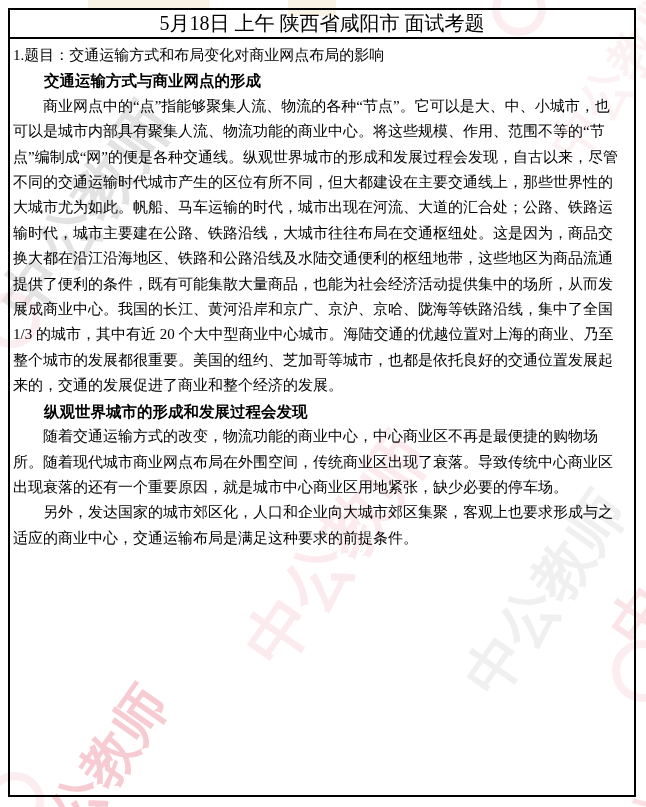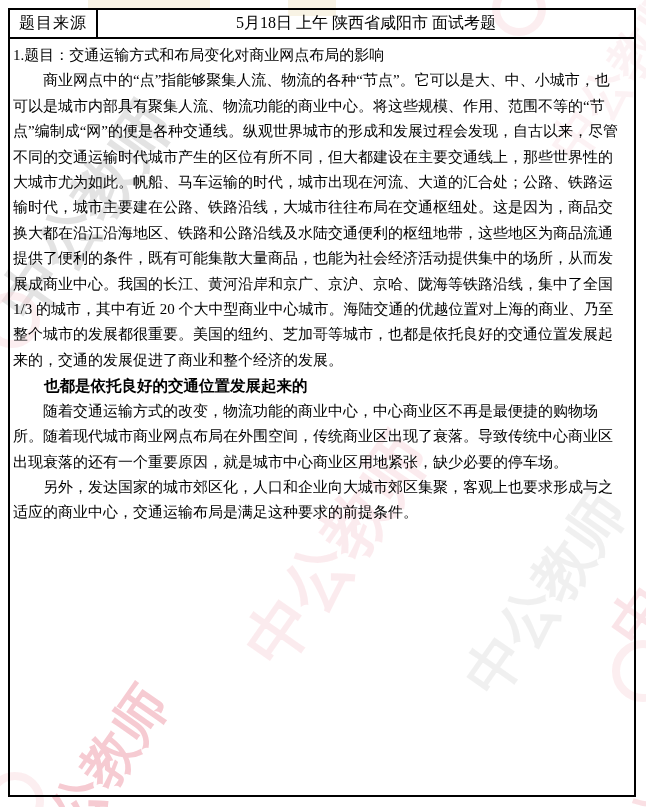--- a/index.html
+++ b/index.html
@@ -31,21 +31,21 @@
   }
   .header-row{display:flex;border-bottom:2px solid #000;height:27px;flex-shrink:0;}
   .body-row{display:flex;flex:1;min-height:0;}
   .label-cell{
     width:88px;flex-shrink:0;border-right:2px solid #000;box-sizing:border-box;
     display:flex;align-items:center;justify-content:center;
     font-size:16px;letter-spacing:1px;
   }
   .value-cell{
     flex:1;display:flex;align-items:center;justify-content:center;
-    font-size:16px;
+    font-size:20px;
   }
   .content-cell{
     flex:1;min-width:0;padding:4px 16px 0 3px;
     font-size:15px;line-height:25.4px;overflow:hidden;
   }
   .content-cell p{margin:0;}
   .para{text-indent:2em;}
   .sec-heading{font-weight:bold;padding-left:2em;font-size:15.5px;}
 </style>
 </head>
@@ -62,26 +62,26 @@
 <div class="wm wm-pink wm-rot" style="left:560px;top:760px;font-size:54px;opacity:.35;">中公教师</div>
 <div class="wm wm-pink wm-rot" style="left:520px;top:40px;font-size:50px;opacity:.14;">中公教师</div>
 
 <div class="wm-ring" style="left:492px;top:-18px;width:38px;height:38px;"></div>
 <div class="wm-ring" style="left:-16px;top:292px;width:40px;height:40px;"></div>
 <div class="wm-ring" style="left:-14px;top:772px;width:42px;height:42px;"></div>
 <div class="wm-ring" style="left:612px;top:640px;width:46px;height:46px;"></div>
 
 <div class="doc-table">
   <div class="header-row">
-    <div class="label-cell">题目来源</div>
     <div class="value-cell">5月18日 上午 陕西省咸阳市 面试考题</div>
   </div>
   <div class="body-row">
     <div class="content-cell">
       <p>1.题目：交通运输方式和布局变化对商业网点布局的影响</p>
+      <p class="sec-heading">交通运输方式与商业网点的形成</p>
       <p class="para">商业网点中的“点”指能够聚集人流、物流的各种“节点”。它可以是大、中、小城市，也可以是城市内部具有聚集人流、物流功能的商业中心。将这些规模、作用、范围不等的“节点”编制成“网”的便是各种交通线。纵观世界城市的形成和发展过程会发现，自古以来，尽管不同的交通运输时代城市产生的区位有所不同，但大都建设在主要交通线上，那些世界性的大城市尤为如此。帆船、马车运输的时代，城市出现在河流、大道的汇合处；公路、铁路运输时代，城市主要建在公路、铁路沿线，大城市往往布局在交通枢纽处。这是因为，商品交换大都在沿江沿海地区、铁路和公路沿线及水陆交通便利的枢纽地带，这些地区为商品流通提供了便利的条件，既有可能集散大量商品，也能为社会经济活动提供集中的场所，从而发展成商业中心。我国的长江、黄河沿岸和京广、京沪、京哈、陇海等铁路沿线，集中了全国 1/3 的城市，其中有近 20 个大中型商业中心城市。海陆交通的优越位置对上海的商业、乃至整个城市的发展都很重要。美国的纽约、芝加哥等城市，也都是依托良好的交通位置发展起来的，交通的发展促进了商业和整个经济的发展。</p>
-      <p class="sec-heading">也都是依托良好的交通位置发展起来的</p>
+      <p class="sec-heading">纵观世界城市的形成和发展过程会发现</p>
       <p class="para">随着交通运输方式的改变，物流功能的商业中心，中心商业区不再是最便捷的购物场所。随着现代城市商业网点布局在外围空间，传统商业区出现了衰落。导致传统中心商业区出现衰落的还有一个重要原因，就是城市中心商业区用地紧张，缺少必要的停车场。</p>
       <p class="para">另外，发达国家的城市郊区化，人口和企业向大城市郊区集聚，客观上也要求形成与之适应的商业中心，交通运输布局是满足这种要求的前提条件。</p>
 
     </div>
   </div>
 </div>
 
 </body></html>

